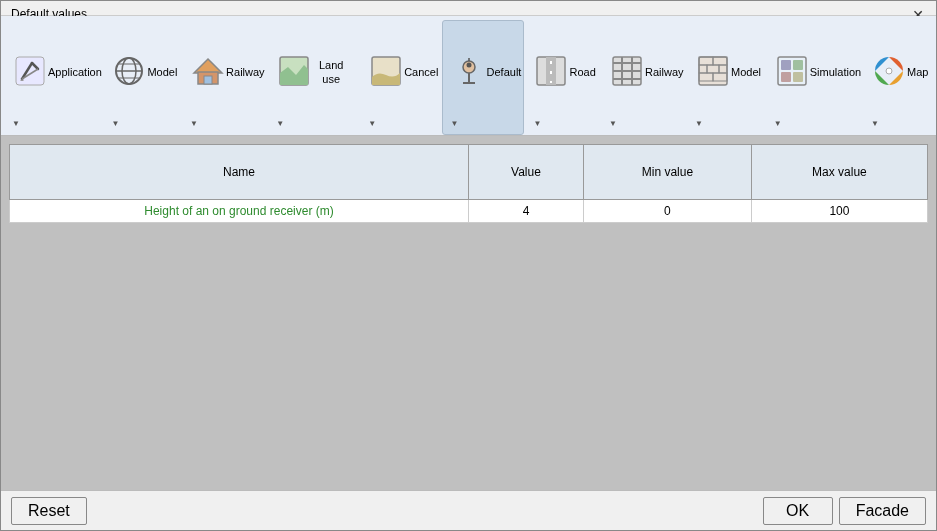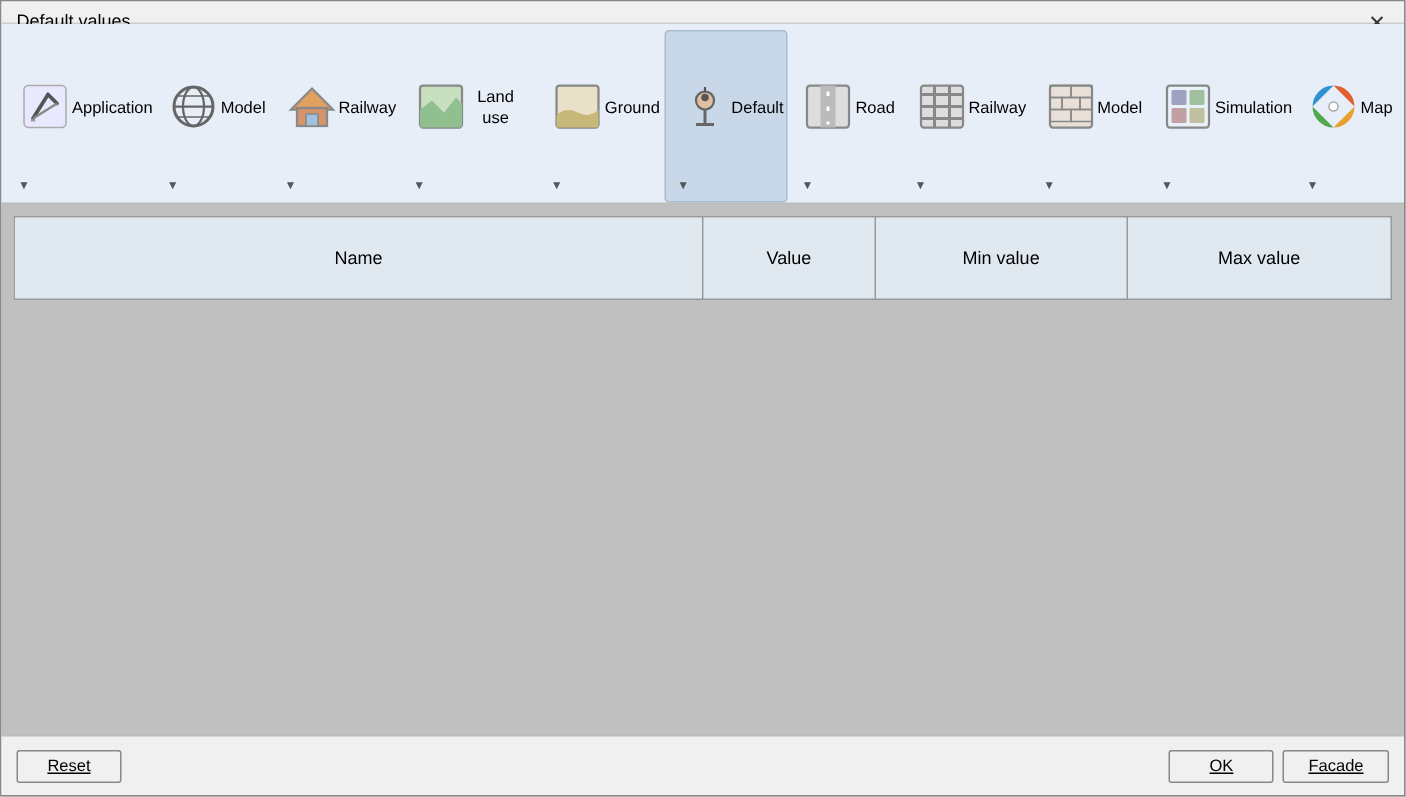--- a/index.html
+++ b/index.html
@@ -135,24 +135,23 @@
       display: flex;
       align-items: center;
       justify-content: space-between;
       height: 40px;
     }
     .btn {
       background: #f0f0f0;
       border: 1px solid #888;
       padding: 4px 16px;
       cursor: pointer;
-      font-size: 11px;
+      font-size: 16px;
       min-width: 70px;
       border-radius: 2px;
-      text-decoration: underline;
     }
     .btn-group {
       display: flex;
       gap: 6px;
       justify-content: center;
     }
     
     .icon-svg {
       width: 36px;
       height: 36px;
@@ -216,21 +215,21 @@
         <span class="toolbar-label">Land use</span>
         <span class="toolbar-arrow">▼</span>
       </div>
       <div class="toolbar-item">
         <div class="toolbar-icon">
           <svg viewBox="0 0 36 36" class="icon-svg">
             <rect x="4" y="4" width="28" height="28" rx="2" fill="#e8e0c8" stroke="#888" stroke-width="1.5"></rect>
             <path d="M4,24 Q10,18 18,22 Q26,26 32,20 L32,32 L4,32 Z" fill="#c8b878" stroke="none"></path>
           </svg>
         </div>
-        <span class="toolbar-label">Ground</span>
+        <span class="toolbar-label">Cancel</span>
         <span class="toolbar-arrow">▼</span>
       </div>
       <div class="toolbar-item active">
         <div class="toolbar-icon">
           <svg viewBox="0 0 36 36" class="icon-svg">
             <circle cx="18" cy="14" r="6" fill="#e0c0a0" stroke="#666" stroke-width="1.5"></circle>
             <circle cx="18" cy="12" r="2.5" fill="#555"></circle>
             <line x1="18" y1="8" x2="18" y2="5" stroke="#555" stroke-width="1.5"></line>
             <line x1="18" y1="20" x2="18" y2="30" stroke="#666" stroke-width="2"></line>
             <line x1="12" y1="30" x2="24" y2="30" stroke="#666" stroke-width="2"></line>
@@ -315,20 +314,26 @@
     <table class="data-table" id="data-table">
     <thead>
           <tr>
             <th style="width: 50%;">Name</th>
             <th>Value</th>
             <th>Min value</th>
             <th>Max value</th>
           </tr>
         </thead>
         <tbody>
+          <tr>
+            <td class="name-col">Height of an on ground receiver (m)</td>
+            <td>4</td>
+            <td>0</td>
+            <td>100</td>
+          </tr>
         </tbody>
       </table>
   </div>
 
   <div class="bottom-bar">
     <button class="btn">Reset</button>
     <div class="btn-group">
       <button class="btn">OK</button>
       <button class="btn">Facade</button>
     </div>

